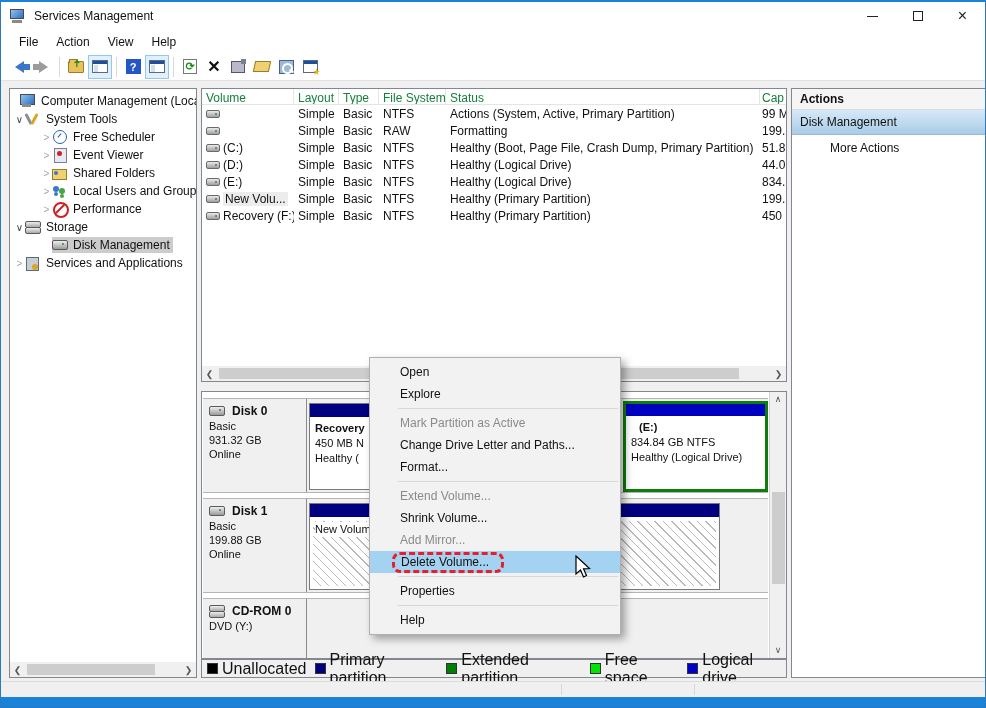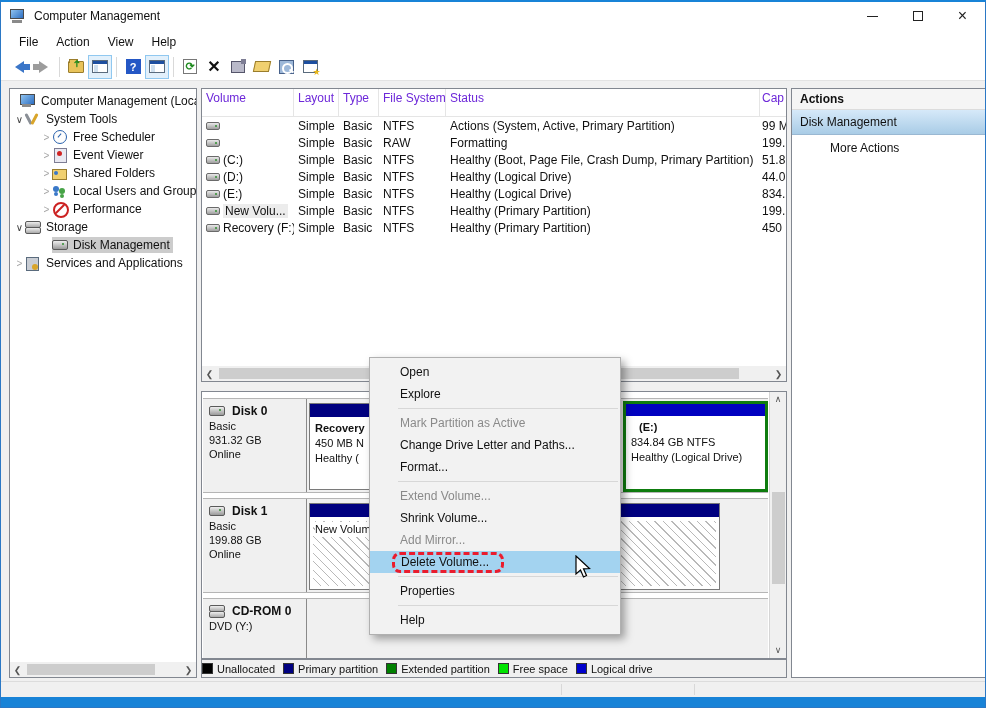--- a/index.html
+++ b/index.html
@@ -87,21 +87,21 @@
   .ti-disk::after { content:""; position:absolute; left:10px; top:5px; width:2px; height:2px; background:#2f8f2f; border-radius:50%; }
   .ti-services::before { content:""; position:absolute; left:1px; top:1px; width:11px; height:12px; background:#c9cdd4; border:1px solid #5a6b7d; }
   .ti-services::after { content:""; position:absolute; left:7px; top:8px; width:6px; height:6px; background:#d9a52a; border-radius:50%; }
 
   .hscroll { position:absolute; left:0; right:0; bottom:0; height:15px; background:#f0f0f0; display:flex; align-items:center; }
   .hs-arrow { width:15px; text-align:center; font-size:9px; color:#555; }
   .hs-thumb { height:11px; background:#cdcdcd; }
 
   
   .vol-pane { left:200px; top:7px; width:586px; height:294px; overflow:hidden; }
-  .vheader { display:flex; height:28px; border-bottom:1px solid #e5e5e5; font-size:12px; color:#6d28d9; }
+  .vheader { display:flex; height:16px; border-bottom:1px solid #e5e5e5; font-size:12px; color:#15803d; }
   .vh { padding:2px 4px; border-right:1px solid #e5e5e5; overflow:hidden; white-space:nowrap; }
   .vrow { display:flex; height:17px; font-size:12px; color:#111; align-items:center; }
   .vc { padding:0 4px; overflow:hidden; white-space:nowrap; flex:none; }
   .c-vol{width:92px;} .c-lay{width:45px;} .c-typ{width:40px;} .c-fs{width:67px;} .c-st{width:314px;} .c-cap{width:26px;padding-left:2px;}
   .vname { display:flex; align-items:center; gap:3px; }
   .drive-ic { width:14px; height:8px; background:linear-gradient(#e9e9e9,#9f9f9f); border:1px solid #6a6a6a; border-radius:2px; position:relative; flex:none; }
   .drive-ic::after { content:""; position:absolute; right:2px; top:2px; width:2px; height:2px; background:#2f8f2f; border-radius:50%; }
   .hl-name { background:#ececec; padding:0 2px; }
 
   
@@ -118,21 +118,21 @@
   .part-ext { position:absolute; top:2px; height:91px; border:3px solid #0e7c0e; background:#fff; overflow:hidden; }
   .part-ext .pband { height:12px; }
   .hatch { background-image:repeating-linear-gradient(45deg, #ffffff 0 5px, #b9b9b9 5px 6px); }
   .hatch-body { position:absolute; left:3px; right:3px; top:17px; bottom:3px; }
   .hatch-text { position:absolute; left:5px; top:18px; font-size:11px; line-height:15px; color:#111; white-space:nowrap; }
   .vscroll { position:absolute; right:0; top:0; bottom:0; width:17px; background:#f0f0f0; border-left:1px solid #d5d5d5; }
   .vs-arrow { height:15px; text-align:center; font-size:9px; color:#555; line-height:15px; }
   .vs-thumb { position:absolute; left:2px; width:13px; background:#cdcdcd; }
 
   
-  .legend { position:absolute; left:200px; top:578px; width:586px; height:19px; background:#f0f0f0; border:1px solid #828790; display:flex; align-items:center; gap:8px; font-size:11px; color:#111; }
+  .legend { position:absolute; left:200px; top:578px; width:586px; height:19px; background:#f0f0f0; border:1px solid #828790; display:flex; align-items:center; gap:8px; padding-left:5px; font-size:16px; color:#111; }
   .leg-item { display:flex; align-items:center; gap:4px; }
   .leg-sq { width:11px; height:11px; border:1px solid #333; flex:none; }
 
   
   .actions-pane { left:790px; top:7px; width:226px; height:590px; overflow:hidden; }
   .act-header { height:21px; background:#f5f5f5; border-bottom:1px solid #dcdcdc; font-size:12px; font-weight:bold; color:#111; display:flex; align-items:center; padding-left:8px; }
   .act-group { height:25px; background:linear-gradient(#d6e9f9,#a9cce6); border-bottom:1px solid #9ab8d2; display:flex; align-items:center; font-size:12px; color:#111; padding:0 8px; }
   .act-group .tri { margin-left:auto; font-size:8px; color:#222; }
   .act-more { height:25px; display:flex; align-items:center; font-size:12px; color:#111; padding-left:38px; }
   .act-more .tri { margin-left:auto; margin-right:10px; font-size:9px; color:#111; }
@@ -155,21 +155,21 @@
 </head>
 <body>
 
 <div class="window">
 
   <div class="titlebar">
     <span class="title-icon">
         <span class="scr"></span>
         <span class="base"></span>
       </span>
-    <span class="title-text">Computer Management</span>
+    <span class="title-text">Services Management</span>
     <div class="win-controls">
       <span class="wc wc-min">
           <span class="bar"></span>
         </span>
       <span class="wc wc-max">
           <span class="box"></span>
         </span>
       <span class="wc wc-close">×</span>
     </div>
   </div>

